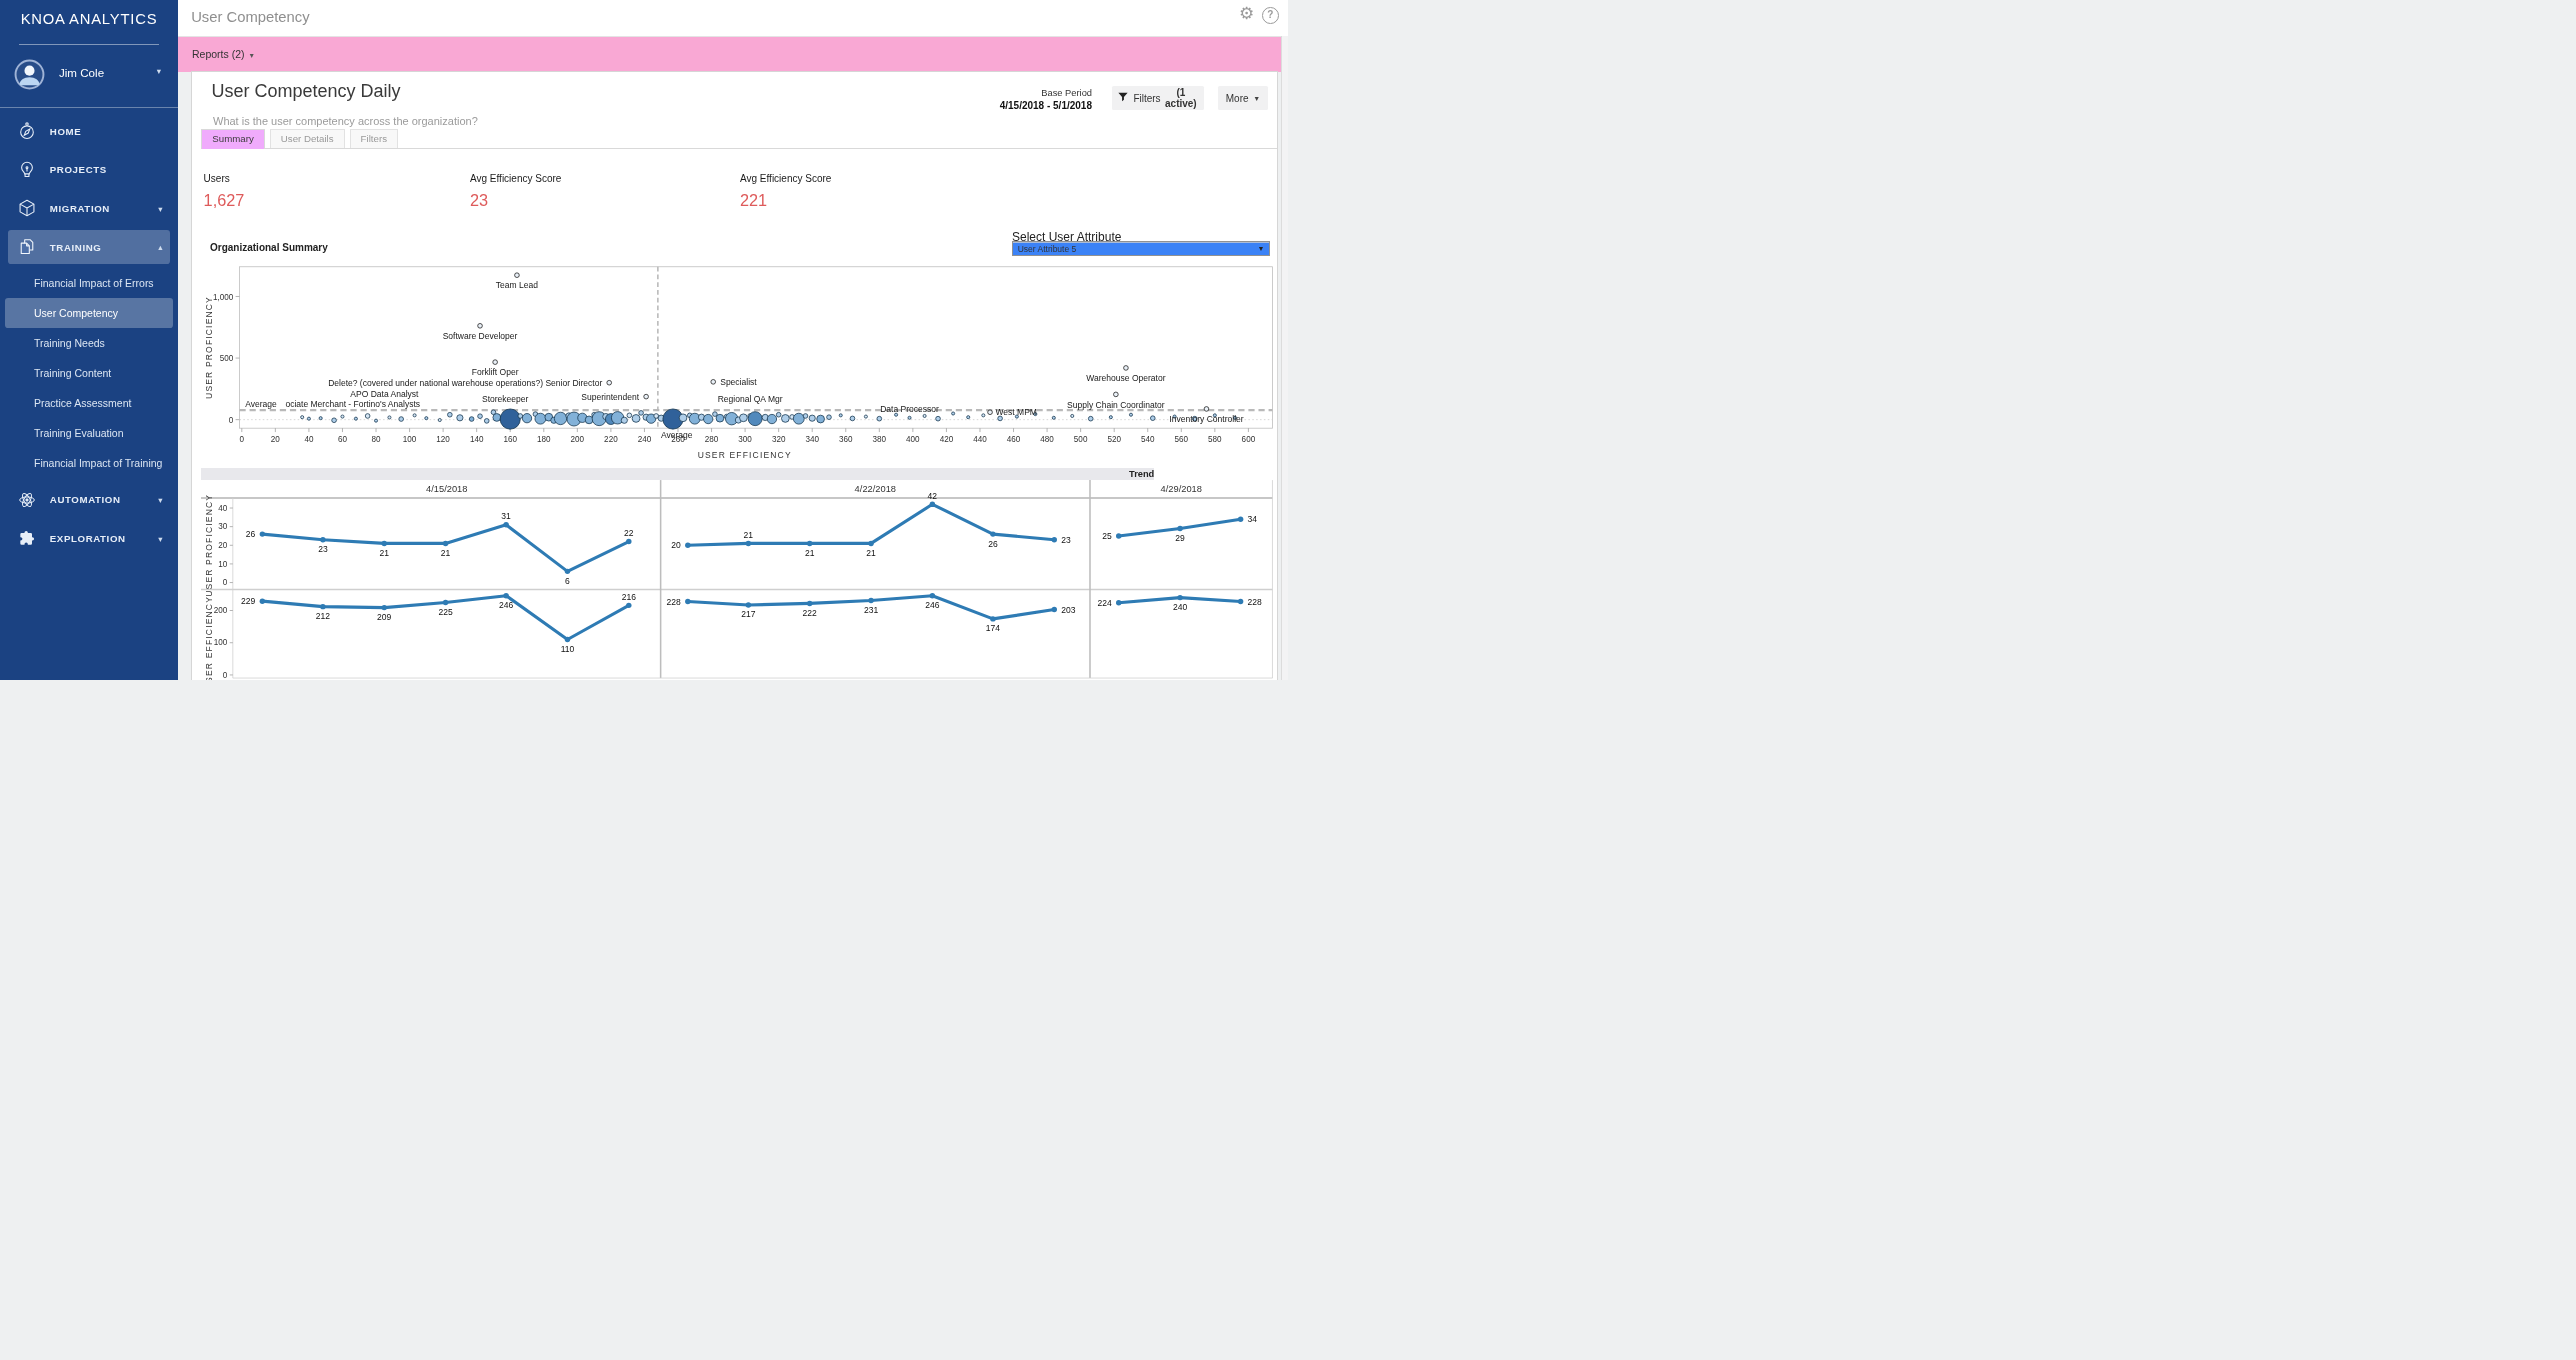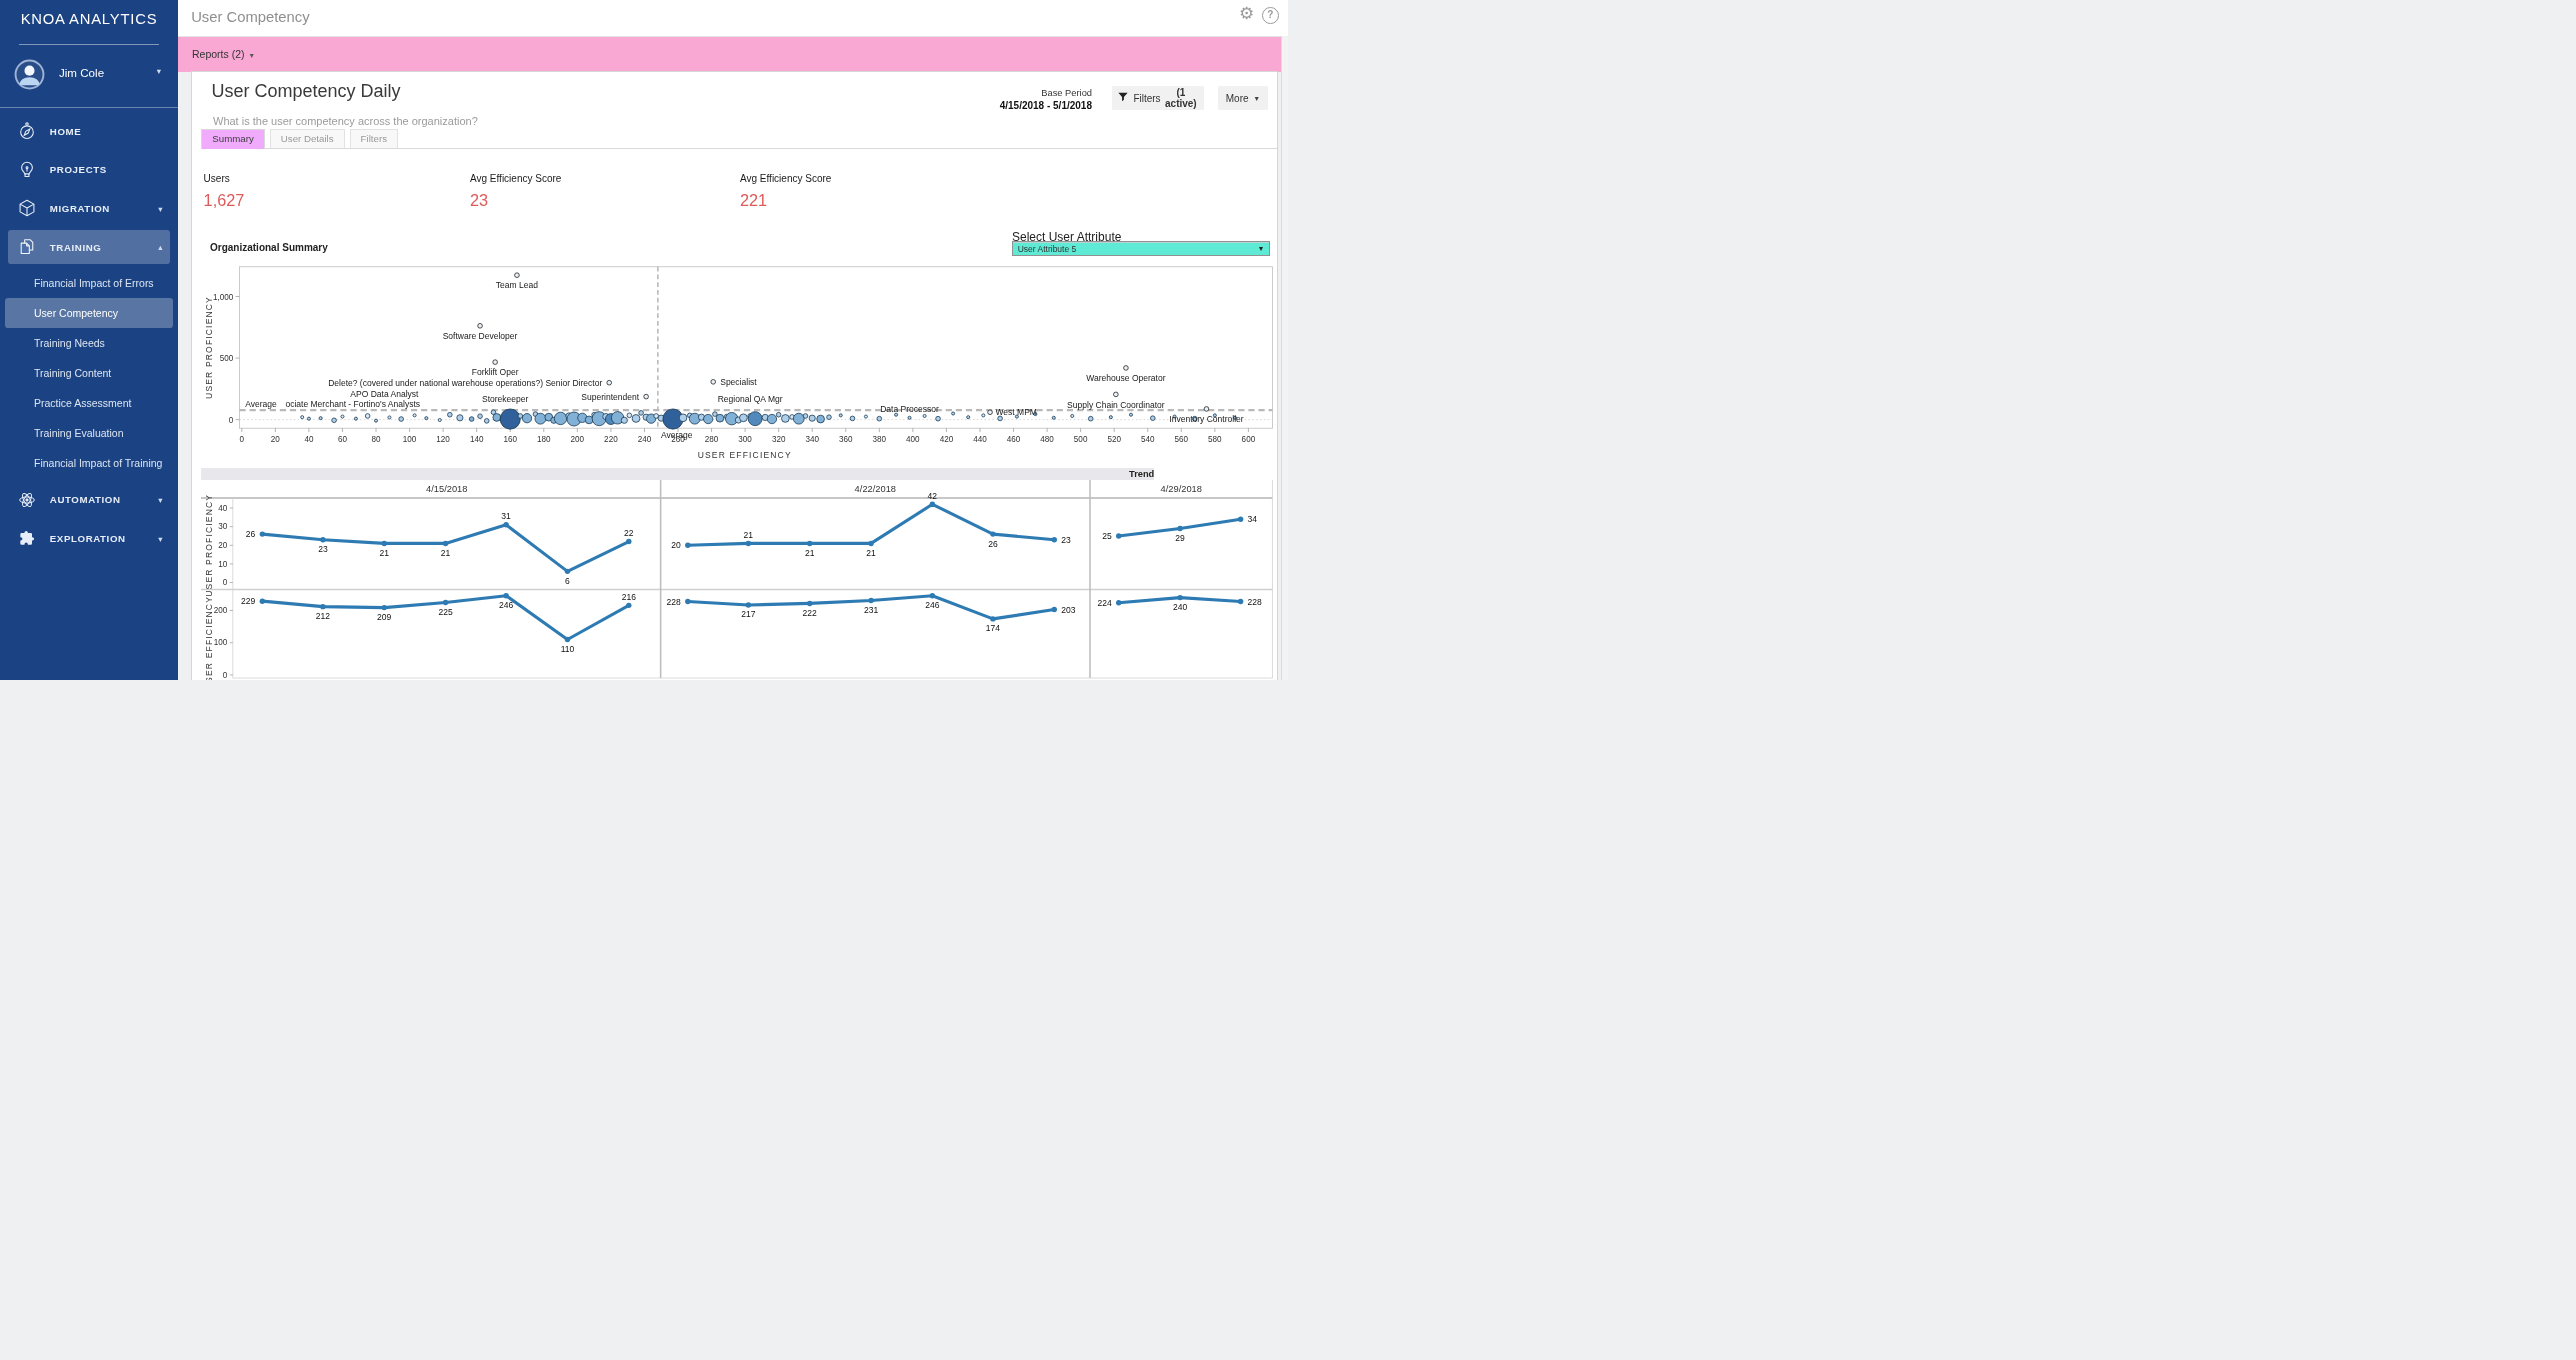--- a/index.html
+++ b/index.html
@@ -56,21 +56,21 @@
        background:#f8f8f8;border:0.8px solid #e2e2e2;border-bottom:none;margin-right:1.6px;cursor:pointer;
        position:relative;top:0;}
   .tab.active{background:#f0abfc;color:#3c3c3c;border-color:#d9d9d9;height:18.6px;z-index:2;text-align:right;}
   .kpi{position:absolute;top:101px;}
   .kpi .kl{font-size:10px;color:#1a1a1a;}
   .kpi .kv{font-size:16.3px;margin-top:7px;}
   .kpi0{left:11.6px;} .kpi1{left:278px;} .kpi2{left:548px;}
   .section-title{position:absolute;left:18px;top:170px;font-size:10px;font-weight:700;color:#222;}
   .attr-label{position:absolute;left:820px;top:158px;font-size:12px;color:#222;}
   .select{position:absolute;left:820px;top:169px;width:258px;height:14.8px;border:0.8px solid #919191;
-          box-shadow:0 0.8px 0 #cfcfcf inset;background:#5eead4;font-size:8.5px;line-height:14.8px;
+          box-shadow:0 0.8px 0 #cfcfcf inset;background:#3b82f6;font-size:8.5px;line-height:14.8px;
           padding-left:4.7px;box-sizing:border-box;cursor:pointer;}
   .select .caret{position:absolute;right:4.7px;top:0;font-size:7px;color:#222;}
   .trend-bar{position:absolute;left:9.3px;top:396px;width:953px;height:12.4px;background:#e8e8ec;
              font-size:9.3px;font-weight:700;color:#222;text-align:right;line-height:12.4px;}
   svg text{font-family:"Liberation Sans",sans-serif;}
   .tick{font-size:10.5px;fill:#333;}
   .axlab{font-size:11px;fill:#333;letter-spacing:1.5px;}
   .ann{font-size:11px;fill:#1a1a1a;}
   .dlab{font-size:11px;fill:#111;}
   .date{font-size:12px;fill:#333;}

